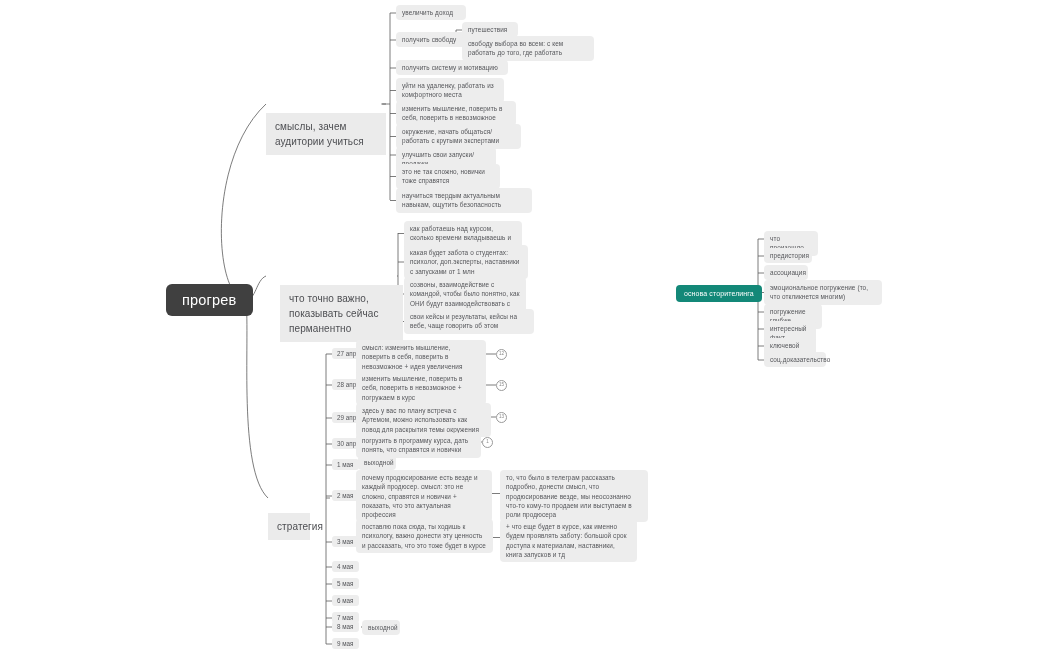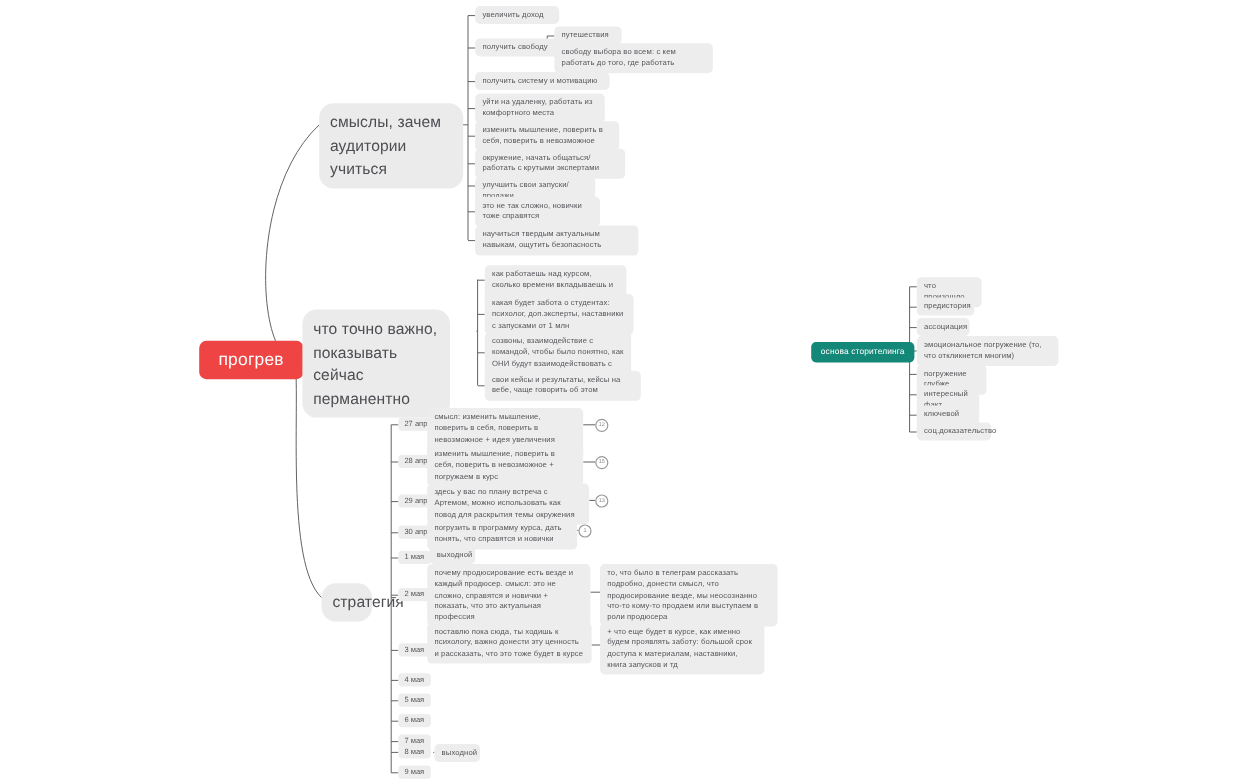--- a/index.html
+++ b/index.html
@@ -20,29 +20,30 @@
     background:#ededed;
     border-radius:4px;
     padding:3px 6px;
     font-size:6.4px;
     line-height:1.45;
     color:#55565a;
     letter-spacing:.1px;
   }
   .node.lvl1{
     background:#ebebeb;
-    font-size:13px;
+    font-size:10px;
     line-height:1.5;
     padding:6px 9px;
-    border-radius:12px;
+    border-radius:0;
     color:#4d4e52;
+    margin-top:27px;
   }
   .root{
     position:absolute;
-    background:#ef4444;
+    background:#404040;
     color:#ffffff;
     border-radius:6px;
     font-size:14.5px;
     padding:8px 16px;
     letter-spacing:.2px;
   }
   .story-root{
     position:absolute;
     background:#138878;
     color:#ffffff;
@@ -148,21 +149,21 @@
     <div class="node" style="left: 396px; top: 32px; width: 72px;"><span>получить свободу</span></div>
     <div class="node" style="left: 396px; top: 60px; width: 112px;"><span>получить систему и мотивацию</span></div>
     <div class="node" style="left: 396px; top: 78px; width: 108px;"><span>уйти на удаленку, работать из комфортного места</span></div>
     <div class="node" style="left: 396px; top: 101px; width: 120px;"><span>изменить мышление, поверить в себя, поверить в невозможное</span></div>
     <div class="node" style="left: 396px; top: 124px; width: 125px;"><span>окружение, начать общаться/работать с крутыми экспертами</span></div>
     <div class="node" style="left: 396px; top: 147px; width: 100px;"><span>улучшить свои запуски/продажи</span></div>
     <div class="node" style="left: 396px; top: 164px; width: 104px;"><span>это не так сложно, новички тоже справятся</span></div>
     <div class="node" style="left: 396px; top: 188px; width: 136px;"><span>научиться твердым актуальным навыкам, ощутить безопасность</span></div>
     <div class="node" style="left: 462px; top: 22px; width: 56px;"><span>путешествия</span></div>
     <div class="node" style="left: 462px; top: 36px; width: 132px;"><span>свободу выбора во всем: с кем работать до того, где работать</span></div>
-    <div class="node lvl1" style="left: 252px; top: 258px; width: 123px;"><span>что точно важно, показывать сейчас перманентно</span></div>
+    <div class="node lvl1" style="left: 280px; top: 258px; width: 123px;"><span>что точно важно, показывать сейчас перманентно</span></div>
     <div class="node" style="left: 404px; top: 221px; width: 118px;"><span>как работаешь над курсом, сколько времени вкладываешь и внимания</span></div>
     <div class="node" style="left: 404px; top: 245px; width: 124px;"><span>какая будет забота о студентах: психолог, доп.эксперты, наставники с запусками от 1 млн</span></div>
     <div class="node" style="left: 404px; top: 277px; width: 122px;"><span>созвоны, взаимодействие с командой, чтобы было понятно, как ОНИ будут взаимодействовать с тобой</span></div>
     <div class="node" style="left: 404px; top: 309px; width: 130px;"><span>свои кейсы и результаты, кейсы на вебе, чаще говорить об этом</span></div>
     <div class="node lvl1" style="left: 268px; top: 486px; width: 42px;"><span>стратегия</span></div>
     <div class="date" style="left: 332px; top: 348px;"><span>27 апр</span></div>
     <div class="node" style="left: 356px; top: 340px; width: 130px;"><span>смысл: изменить мышление, поверить в себя, поверить в невозможное + идея увеличения дохода</span></div>
     <div class="badge" style="left: 496px; top: 349px;">12</div>
     <div class="date" style="left: 332px; top: 379px;"><span>28 апр</span></div>
     <div class="node" style="left: 356px; top: 371px; width: 130px;"><span>изменить мышление, поверить в себя, поверить в невозможное + погружаем в курс</span></div>

